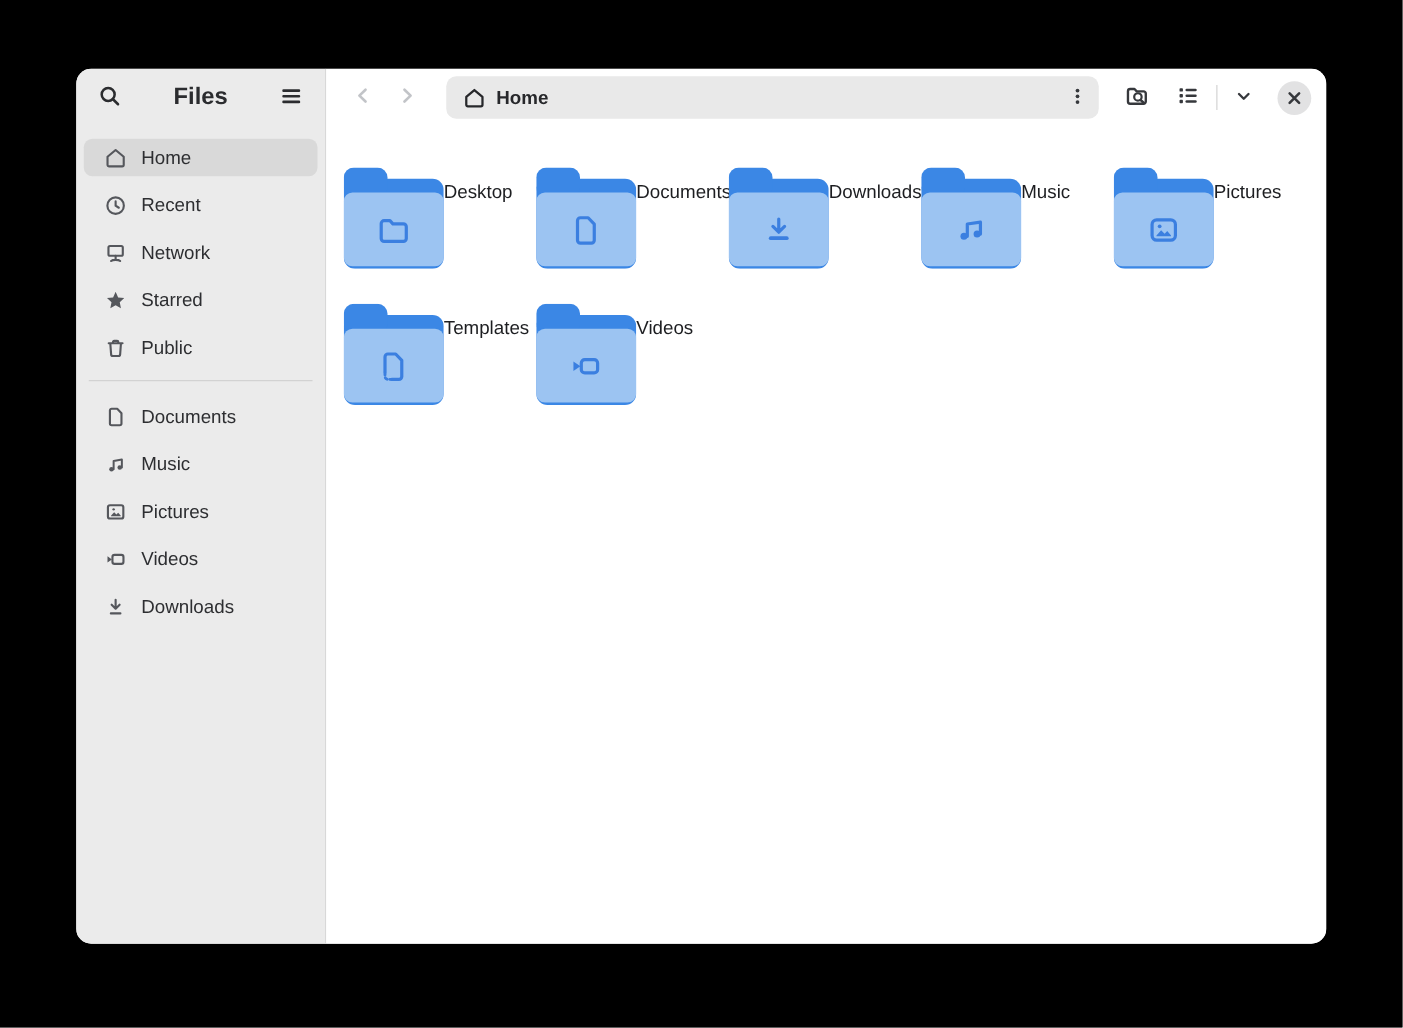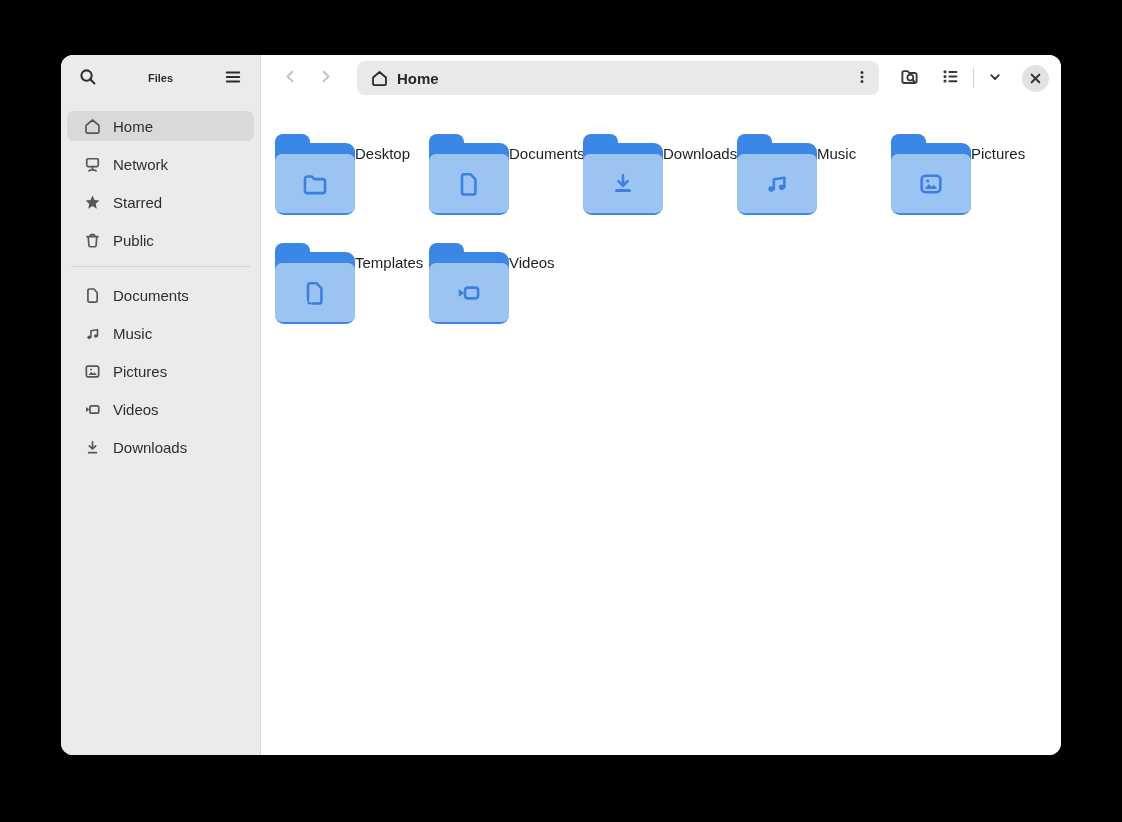--- a/index.html
+++ b/index.html
@@ -23,21 +23,21 @@
   .stage{position:relative;width:1122px;height:822px;background:var(--outer-bg);}
   .window{
     position:absolute;left:61px;top:55px;width:1000px;height:700px;
     border-radius:12px;overflow:hidden;display:flex;
     box-shadow:0 14px 48px rgba(0,0,0,.6);
     background:var(--content-bg);
   }
   
   .sidebar{width:200px;min-width:200px;background:var(--sidebar-bg);border-right:1px solid #d8d8d8;display:flex;flex-direction:column;}
   .sidebar-header{height:46px;display:flex;align-items:center;justify-content:space-between;padding:0 14px;}
-  .app-title{font-weight:700;font-size:11px;color:#2b2c2f;}
+  .app-title{font-weight:700;font-size:19px;color:#2b2c2f;}
   .icon-btn{background:none;border:none;padding:4px;border-radius:6px;display:flex;align-items:center;justify-content:center;cursor:pointer;}
   .sidebar-list{padding:10px 4px 0 4px;display:flex;flex-direction:column;}
   .side-item{display:flex;align-items:center;gap:12px;height:30px;margin:0 2px 8px 2px;padding:0 0 0 17px;border-radius:7px;font-size:15px;color:#2d2e31;cursor:pointer;}
   .side-item.selected{background:var(--selected-bg);}
   .side-item .si{display:flex;align-items:center;}
   .side-divider{border:none;border-top:1px solid #d2d2d2;margin:3px 6px 13px 6px;}
   
   .content{flex:1;display:flex;flex-direction:column;background:var(--content-bg);}
   .headerbar{height:46px;display:flex;align-items:center;padding:0 12px 0 12px;gap:0;}
   .nav-btn{background:none;border:none;padding:4px;margin:0 5px;display:flex;cursor:default;}
@@ -96,20 +96,29 @@
         <div class="side-item selected">
           <span class="si">
             <svg width="17" height="17" viewBox="0 0 16 16" fill="none" stroke="var(--icon-gray)" stroke-width="1.6" stroke-linejoin="round">
               <path d="M8 1.9 L14.1 7 V13 a1.2 1.2 0 0 1 -1.2 1.2 H3.1 A1.2 1.2 0 0 1 1.9 13 V7 Z"></path>
             </svg>
           </span>
           <span>Home</span>
         </div>
         <div class="side-item">
           <span class="si">
+            <svg width="17" height="17" viewBox="0 0 16 16" fill="none" stroke="var(--icon-gray)" stroke-width="1.6" stroke-linecap="round">
+              <circle cx="8" cy="8" r="6.2"></circle>
+                <path d="M8 4.8 V8 L10.4 9.6"></path>
+            </svg>
+          </span>
+          <span>Recent</span>
+        </div>
+        <div class="side-item">
+          <span class="si">
             <svg width="17" height="17" viewBox="0 0 16 16" fill="none" stroke="var(--icon-gray)" stroke-width="1.6" stroke-linecap="round" stroke-linejoin="round">
               <rect x="2.6" y="2.6" width="10.8" height="7.4" rx="1.2"></rect>
               <path d="M8 10 V12.4 M4.6 13.9 C5.8 12.8 10.2 12.8 11.4 13.9"></path>
             </svg>
           </span>
           <span>Network</span>
         </div>
         <div class="side-item">
           <span class="si">
             <svg width="17" height="17" viewBox="0 0 16 16" fill="var(--icon-gray)">

